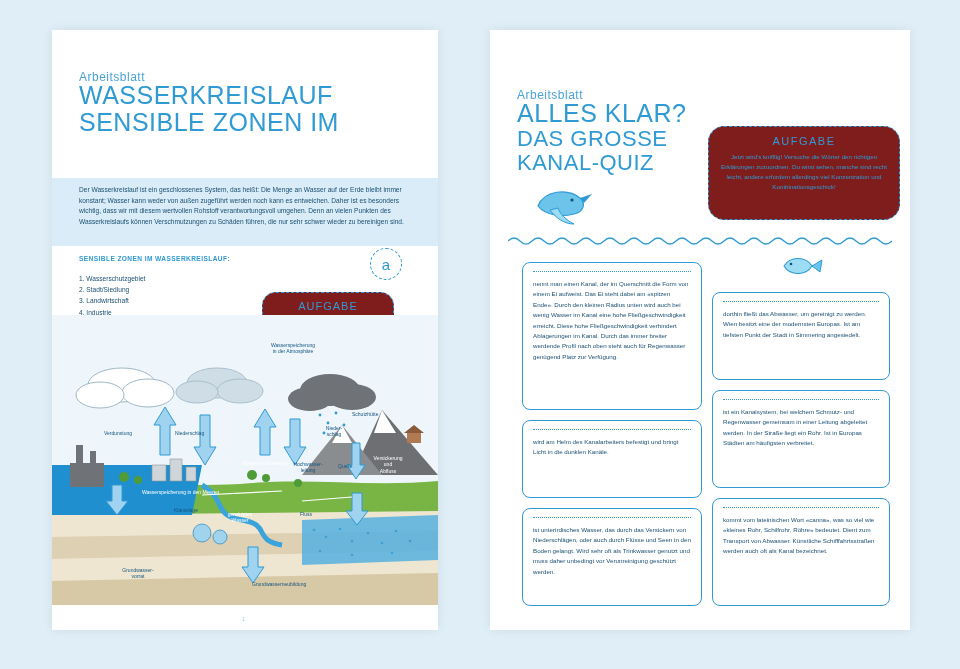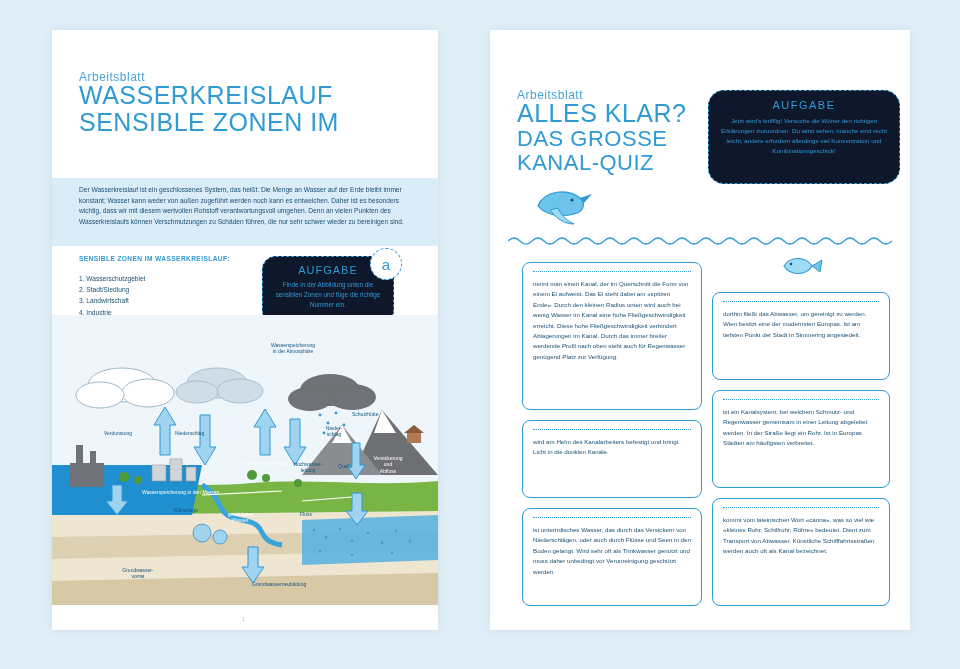--- a/index.html
+++ b/index.html
@@ -18,21 +18,21 @@
 
   
   #left-kicker{position:absolute;left:27px;top:40px;}
   #left-title{position:absolute;left:27px;top:52px;width:330px;}
   .intro-band{position:absolute;left:0;top:148px;width:386px;height:68px;background:#d9ecf8;}
   #left-intro{position:absolute;left:27px;top:155px;width:330px;font-size:6.6px;line-height:1.62;color:#1b4f72;}
   #left-sub{position:absolute;left:27px;top:225px;font-size:6.6px;color:#2f9ad4;letter-spacing:.4px;font-weight:bold;}
   #left-list{position:absolute;left:27px;top:243px;font-size:6.6px;line-height:1.7;color:#1b4f72;margin:0;padding:0;list-style:none;}
 
   
-  .bubble{position:absolute;border:1.3px dashed #2f9ad4;border-radius:14px;background:#0f172a;}
+  .bubble{position:absolute;border:1.3px dashed #2f9ad4;border-radius:14px;background:#7f1d1d;margin-top:36px;}
   #bubble-a{left:210px;top:226px;width:130px;height:66px;}
   #bubble-a .b-title{color:#2f9ad4;font-size:11px;text-align:center;margin-top:7px;letter-spacing:1px;}
   #bubble-a .b-text{color:#2f9ad4;font-size:6.3px;text-align:center;line-height:1.55;margin:4px 10px 0 10px;}
   .bcircle{position:absolute;border:1.3px dashed #2f9ad4;border-radius:50%;background:#fff;
            display:flex;align-items:center;justify-content:center;color:#2f9ad4;}
   #circle-a{left:318px;top:218px;width:30px;height:30px;font-size:15px;}
 
   
   #illu{position:absolute;left:0;top:285px;width:386px;height:290px;background:#eaf4fb;overflow:hidden;}
   .pagenum{position:absolute;font-size:5px;color:#9cc7e0;}

